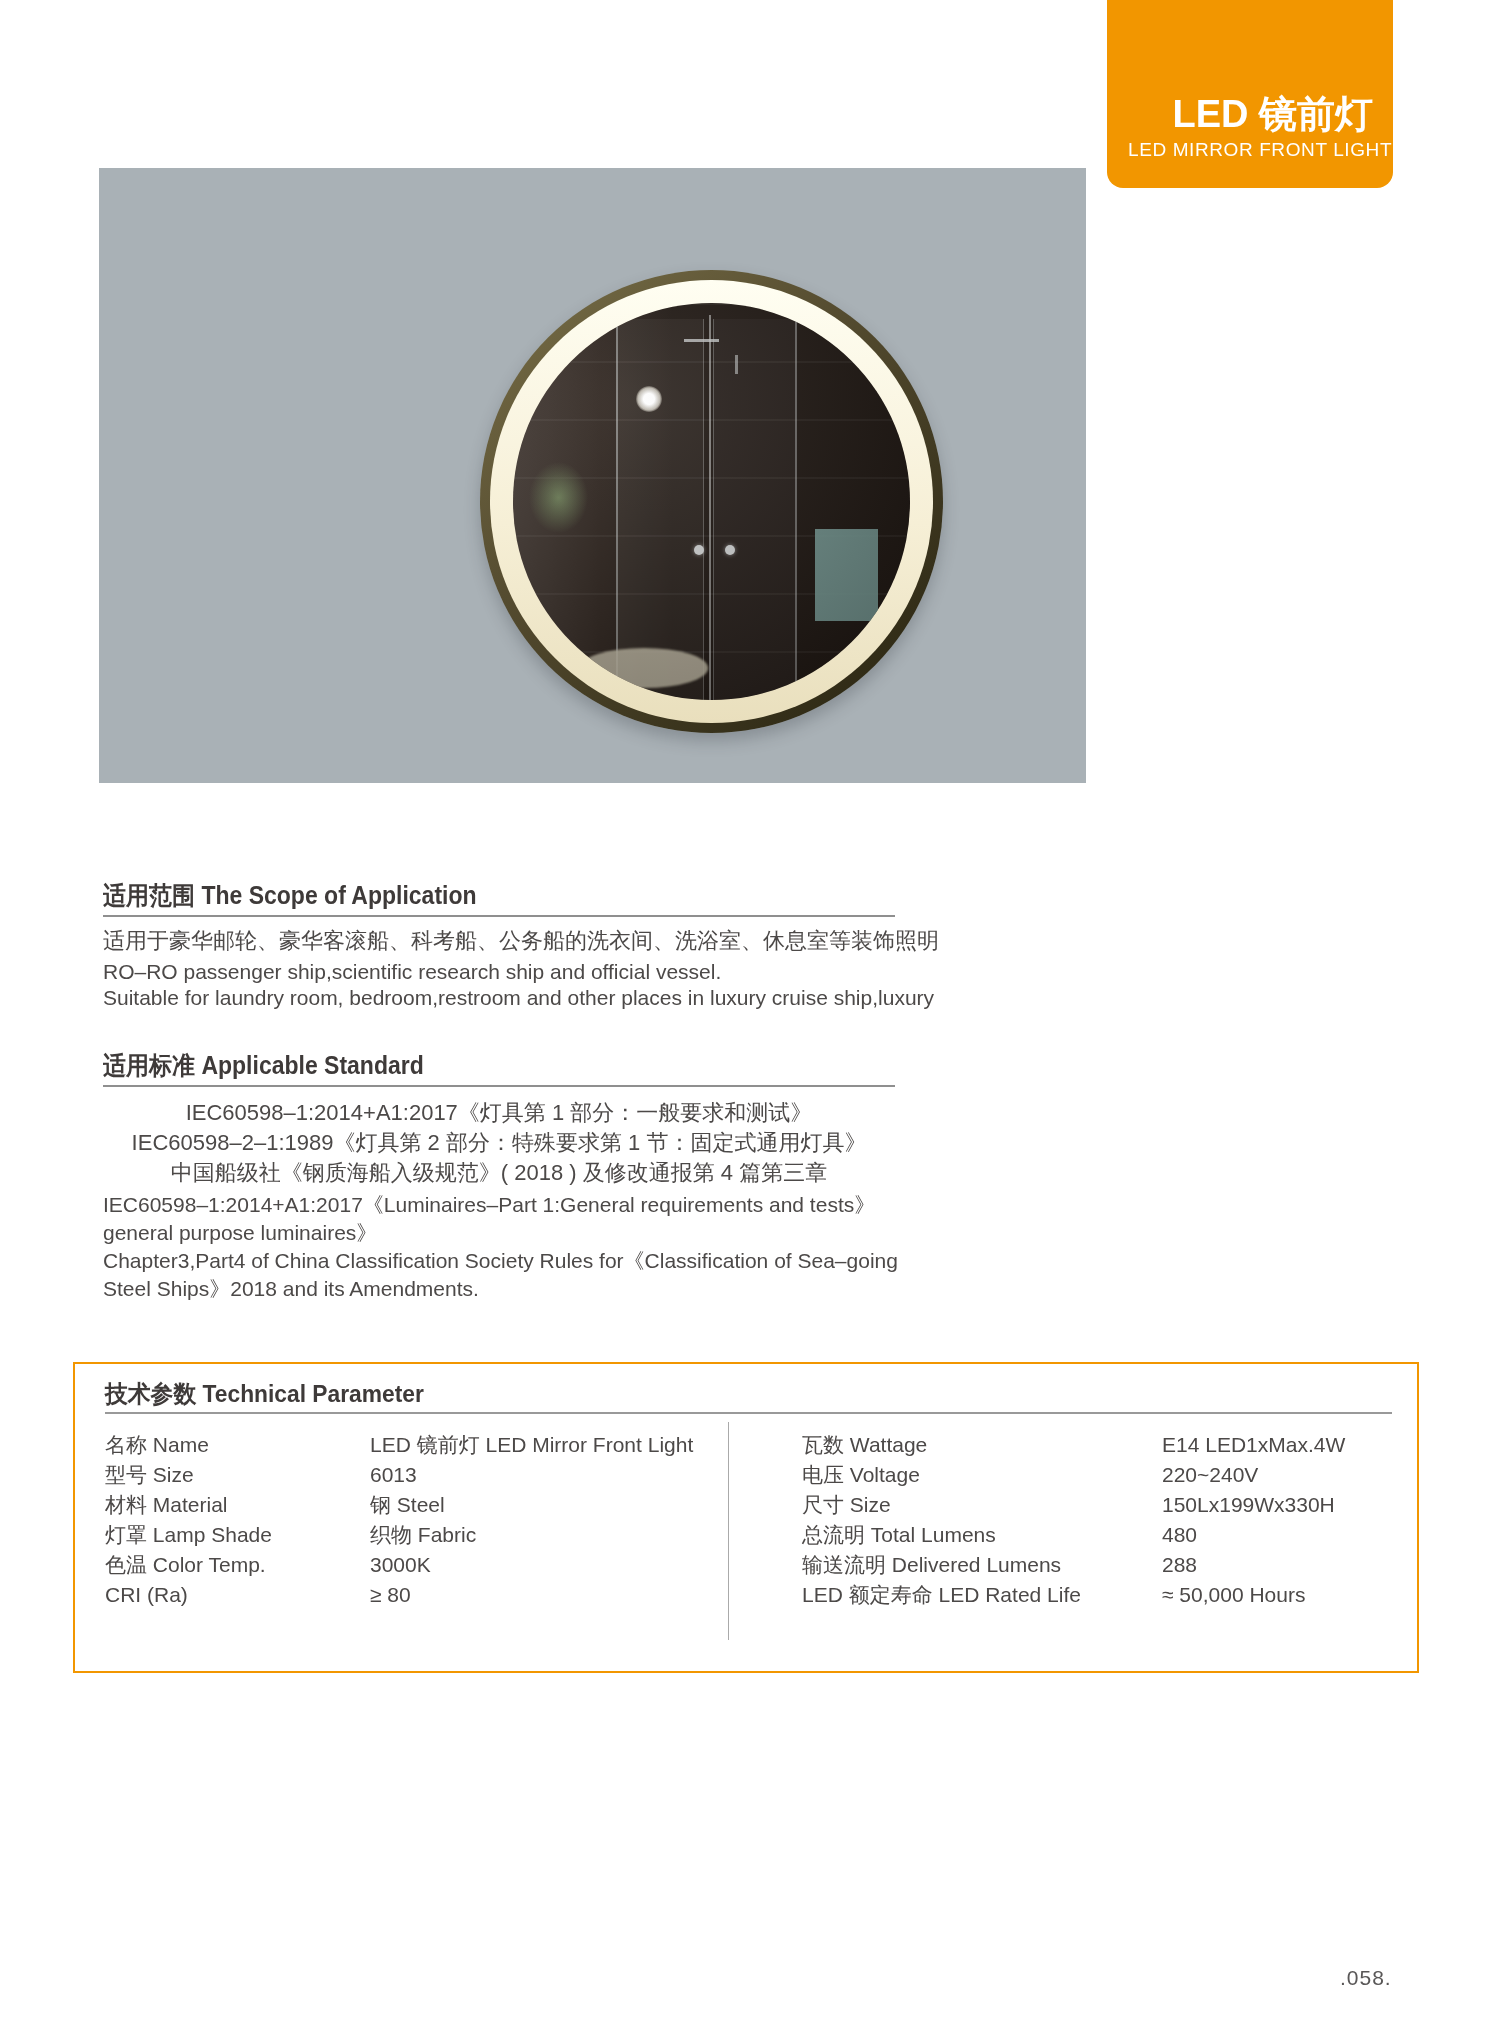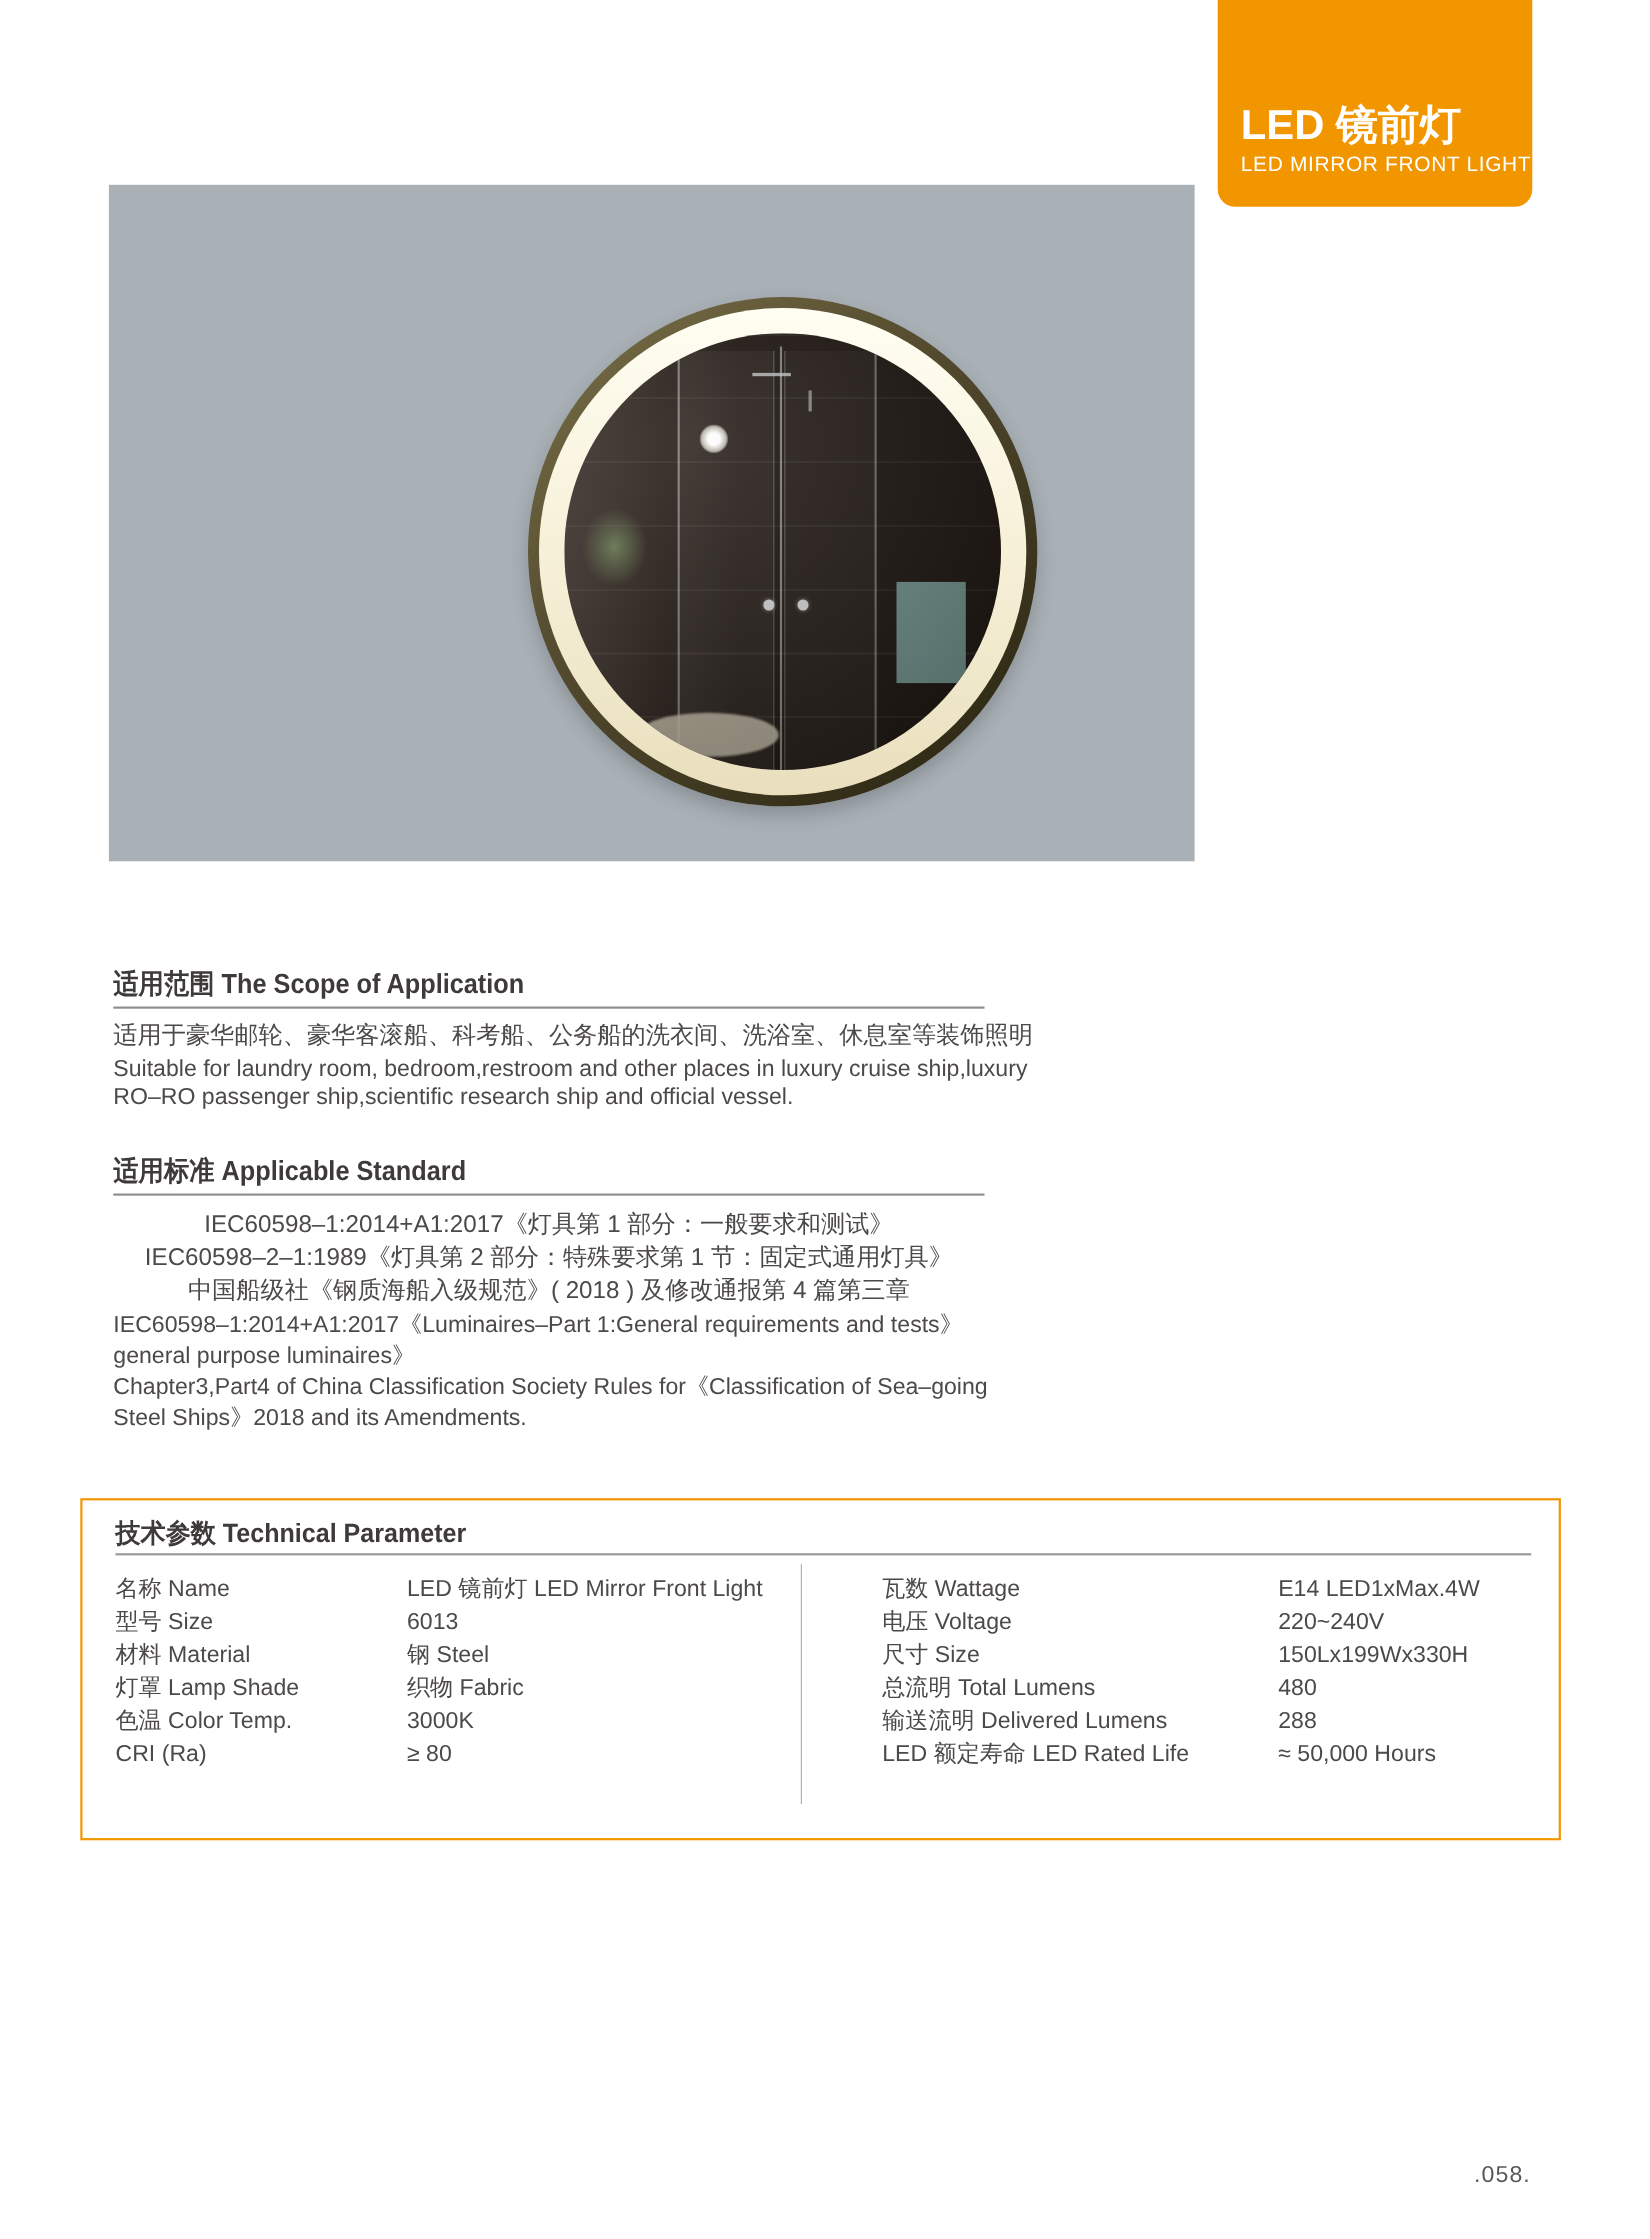--- a/index.html
+++ b/index.html
@@ -15,21 +15,21 @@
     font-family:"Liberation Sans", sans-serif;color:var(--body);
   }
 
   
   .banner{
     position:absolute;left:1107px;top:0;width:286px;height:188px;
     background:var(--accent);border-radius:0 0 16px 16px;
     display:flex;flex-direction:column;justify-content:flex-end;
     padding:0 20px 26px 21px;color:#fff;
   }
-  .banner-title{font-size:38px;font-weight:bold;line-height:42px;white-space:nowrap;}
+  .banner-title{font-size:38px;font-weight:bold;line-height:42px;white-space:nowrap;text-align:right;}
   .banner-sub{font-size:19px;line-height:24px;letter-spacing:.6px;white-space:nowrap;margin-top:3px;}
 
   
   .hero{
     position:absolute;left:99px;top:168px;width:987px;height:615px;
     background:var(--photo-bg);
   }
   .mirror{
     position:absolute;left:381px;top:102px;width:463px;height:463px;border-radius:50%;
     background:linear-gradient(140deg,#7b7149 0%,#554c30 40%,#26220f 100%);
@@ -136,22 +136,22 @@
         <div class="scene-shade"></div>
       </div>
     </div>
   </div>
 
   <div class="section scope-section">
     <div class="section-heading">适用范围 The Scope of Application</div>
     <div class="section-rule"></div>
     <div class="scope-zh">适用于豪华邮轮、豪华客滚船、科考船、公务船的洗衣间、洗浴室、休息室等装饰照明</div>
     <div class="scope-en">
+        <div class="text-line">RO–RO passenger ship,scientific research ship and official vessel.</div>
         <div class="text-line">Suitable for laundry room, bedroom,restroom and other places in luxury cruise ship,luxury</div>
-        <div class="text-line">RO–RO passenger ship,scientific research ship and official vessel.</div>
       </div>
   </div>
 
   <div class="section standard-section">
     <div class="section-heading">适用标准 Applicable Standard</div>
     <div class="section-rule"></div>
     <div class="std-zh">
         <div class="text-line">IEC60598–1:2014+A1:2017《灯具第 1 部分：一般要求和测试》</div>
         <div class="text-line">IEC60598–2–1:1989《灯具第 2 部分：特殊要求第 1 节：固定式通用灯具》</div>
         <div class="text-line">中国船级社《钢质海船入级规范》( 2018 ) 及修改通报第 4 篇第三章</div>

